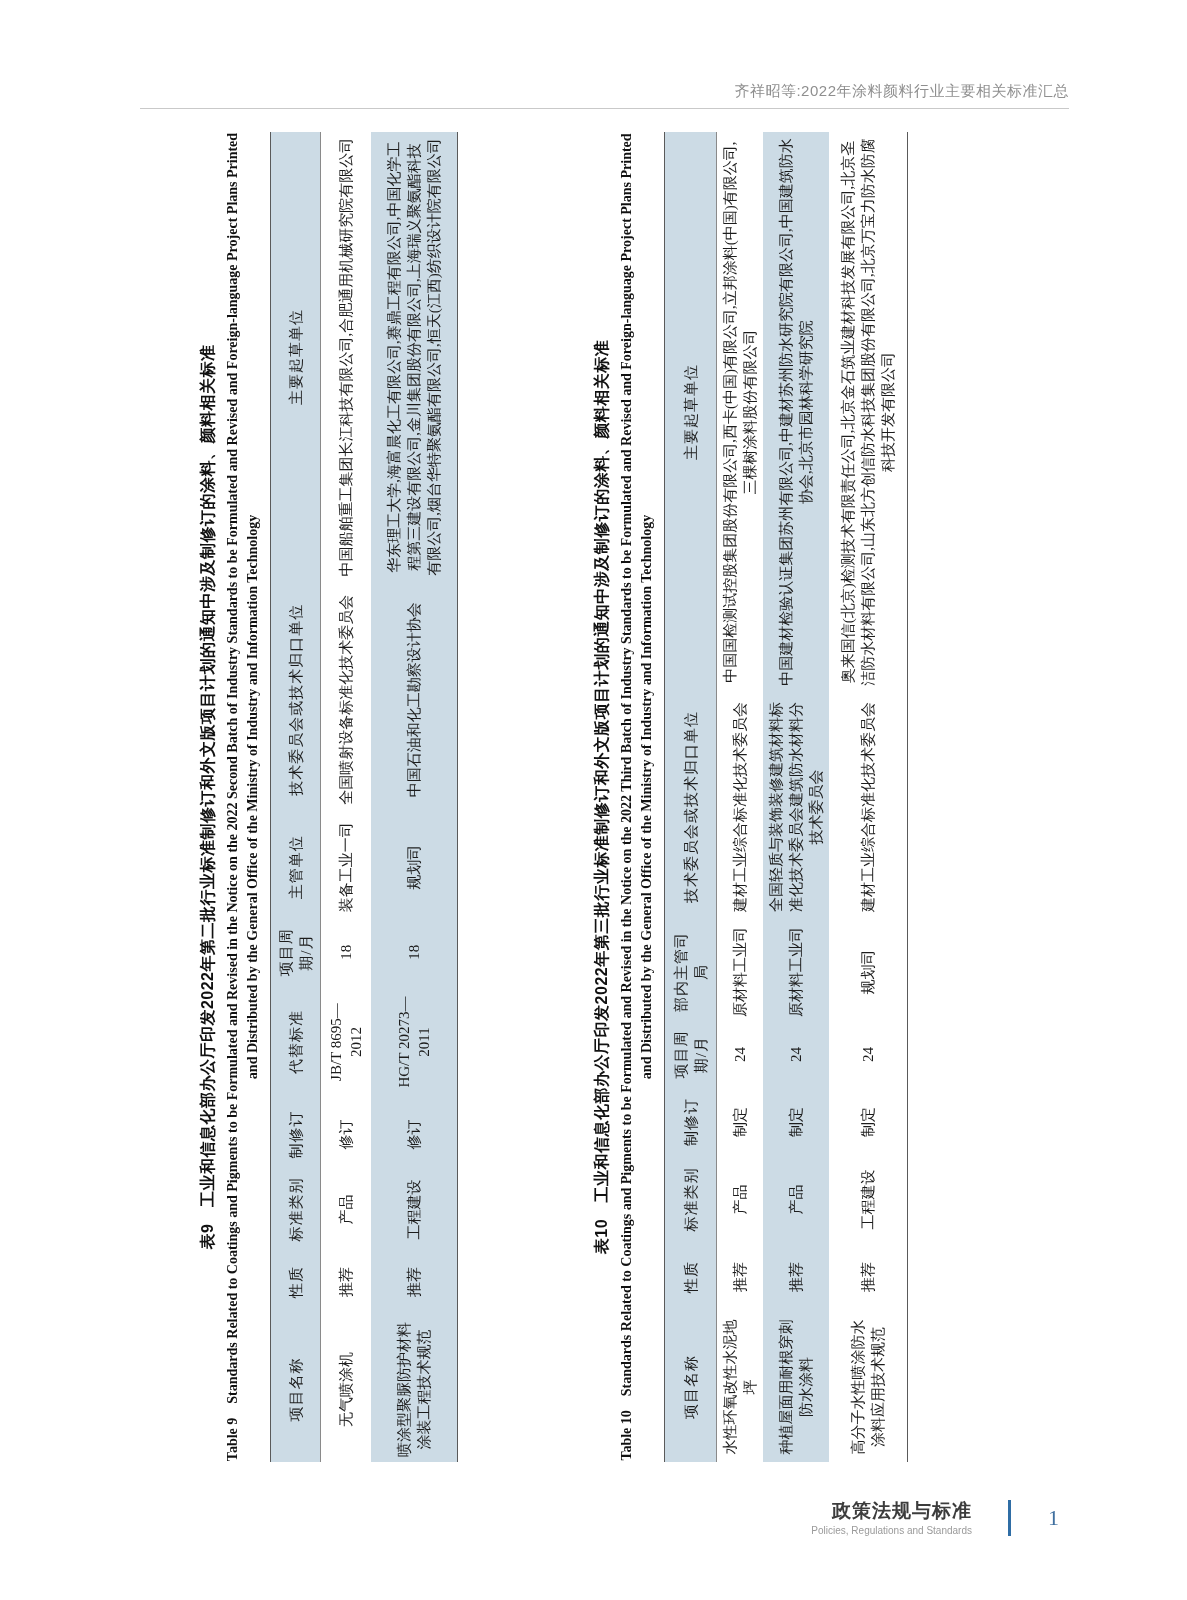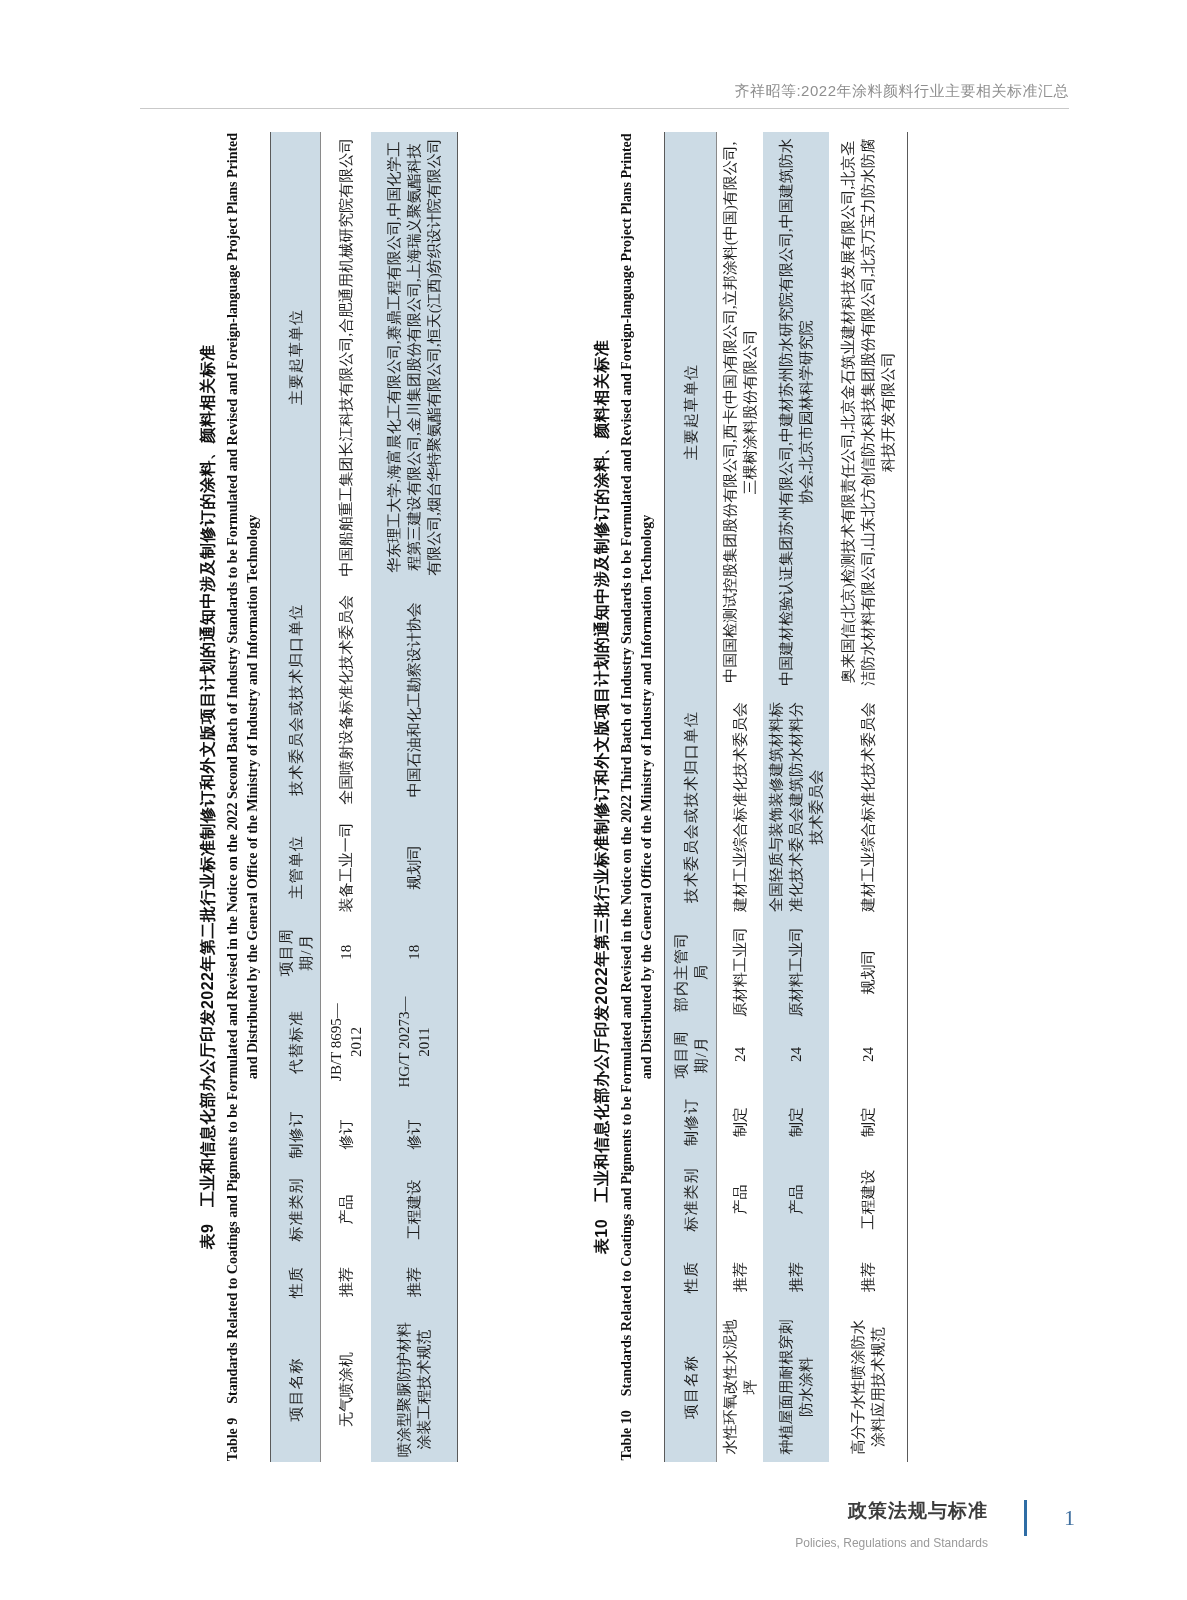--- a/index.html
+++ b/index.html
@@ -105,39 +105,39 @@
   .c10-2 { flex: 0 0 6.39%; }
   .c10-3 { flex: 0 0 5.26%; }
   .c10-4 { flex: 0 0 4.89%; }
   .c10-5 { flex: 0 0 7.52%; }
   .c10-6 { flex: 0 0 17.29%; }
   .c10-7 { flex: 0 0 42.11%; }
   
   .footer {
     position: absolute;
     top: 1500px;
-    right: 112px;
+    right: 128px;
     display: flex;
     align-items: flex-start;
     gap: 28px;
   }
   .footer-text { text-align: right; }
   .footer-cn {
     font-family: "Liberation Sans", sans-serif;
     font-weight: bold;
     font-size: 19px;
     line-height: 22px;
     color: #3c3c3c;
     letter-spacing: 1px;
   }
   .footer-en {
     font-family: "Liberation Sans", sans-serif;
-    font-size: 12px;
+    font-size: 10px;
     color: #9a9a9a;
-    margin-top: 14px;
+    margin-top: 3px;
   }
   .footer-bar {
     width: 3px;
     height: 36px;
     background: #2f6da5;
     margin: 0 9px 0 8px;
   }
   .footer-num {
     font-family: "Liberation Serif", serif;
     font-size: 22px;

